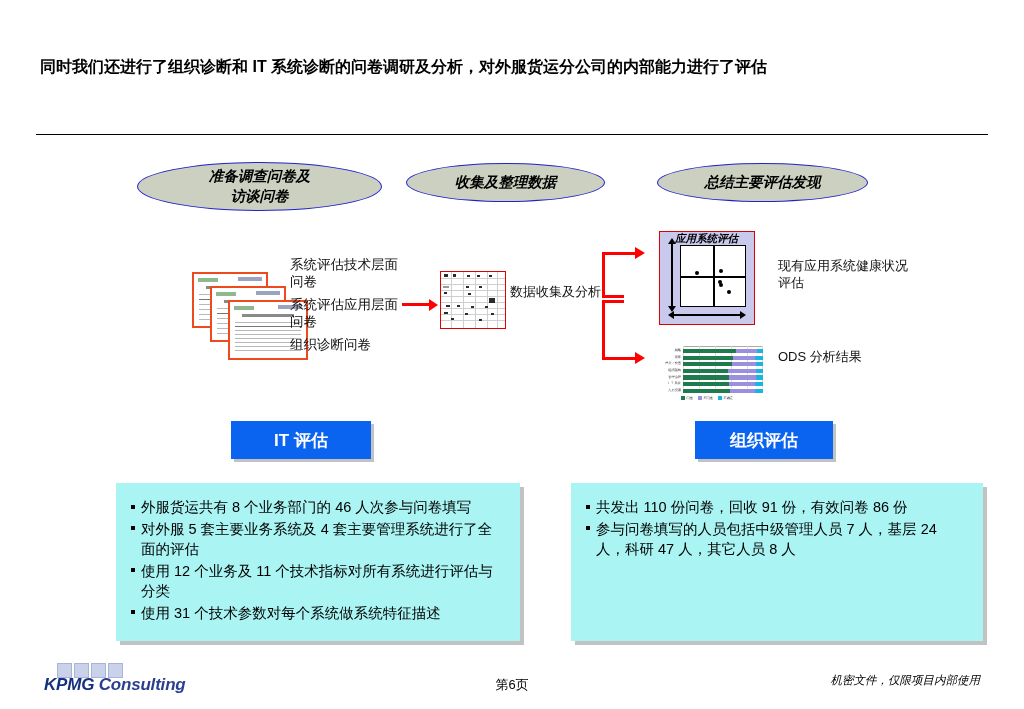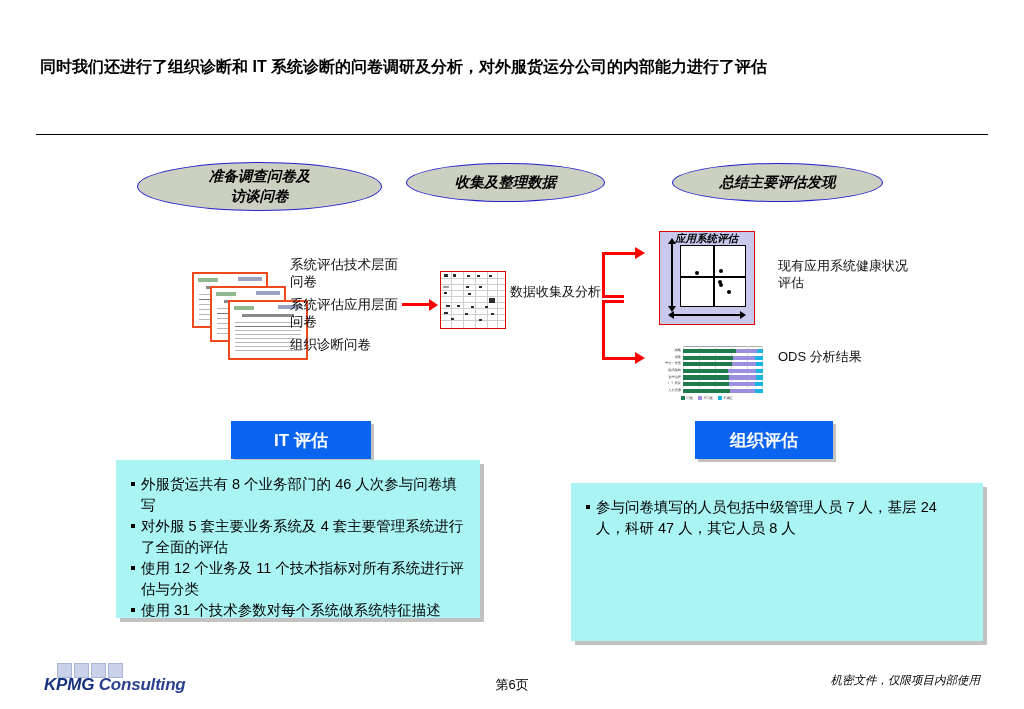--- a/index.html
+++ b/index.html
@@ -32,21 +32,21 @@
     border:1.6px solid #2222cc;
     border-radius:50%;
     display:flex;align-items:center;justify-content:center;
     text-align:center;
     font-weight:bold;font-style:italic;
     font-size:14.5px;line-height:1.35;
     color:#000;
   }
   #ellipse-1{left:137px;top:162px;width:243px;height:47px;}
   #ellipse-2{left:406px;top:163px;width:197px;height:37px;}
-  #ellipse-3{left:672px;top:163px;width:209px;height:37px;justify-content:center;}
+  #ellipse-3{left:657px;top:163px;width:209px;height:37px;justify-content:center;}
 
   
   .docstack{position:absolute;left:192px;top:272px;width:110px;height:86px;}
   .doc{
     position:absolute;background:#fff;border:2.2px solid #ef4a1d;
     overflow:hidden;
   }
   #doc-1{left:0px;top:0px;width:72px;height:52px;}
   #doc-2{left:18px;top:14px;width:72px;height:52px;}
   #doc-3{left:36px;top:28px;width:76px;height:56px;}
@@ -171,21 +171,21 @@
   #bluebox-it{left:231px;top:421px;width:140px;height:38px;}
   #bluebox-org{left:695px;top:421px;width:138px;height:38px;}
 
   
   .cyanbox{
     position:absolute;background:#aaf4f4;
     box-shadow:4px 4px 0 rgba(120,120,120,0.45);
     padding:14px 14px 10px 14px;
     box-sizing:border-box;
   }
-  #cyanbox-it{left:116px;top:460px;width:364px;height:158px;}
+  #cyanbox-it{left:116px;top:483px;width:404px;height:158px;}
   #cyanbox-org{left:571px;top:483px;width:412px;height:158px;}
   .cyanbox ul{list-style:none;margin:0;padding:0;}
   .cyanbox li{
     position:relative;padding-left:11px;margin-bottom:1px;
     font-size:14.5px;line-height:1.42;color:#000;
   }
   .cyanbox li::before{
     content:"";position:absolute;left:1px;top:7.5px;
     width:4px;height:4px;background:#000;
   }
@@ -420,20 +420,21 @@
   <div class="cyanbox" id="cyanbox-it">
     <ul id="it-bullets">
         <li>外服货运共有 8 个业务部门的 46 人次参与问卷填写</li>
         <li>对外服 5 套主要业务系统及 4 套主要管理系统进行了全面的评估</li>
         <li>使用 12 个业务及 11 个技术指标对所有系统进行评估与分类</li>
         <li>使用 31 个技术参数对每个系统做系统特征描述</li>
       </ul>
   </div>
   <div class="cyanbox" id="cyanbox-org">
     <ul id="org-bullets">
+        <li>共发出 110 份问卷，回收 91 份，有效问卷 86 份</li>
         <li>参与问卷填写的人员包括中级管理人员 7 人，基层 24 人，科研 47 人，其它人员 8 人</li>
       </ul>
   </div>
 
   <div class="kpmg">
     <div class="squares">
       <i></i>
         <i></i>
         <i></i>
         <i></i>

